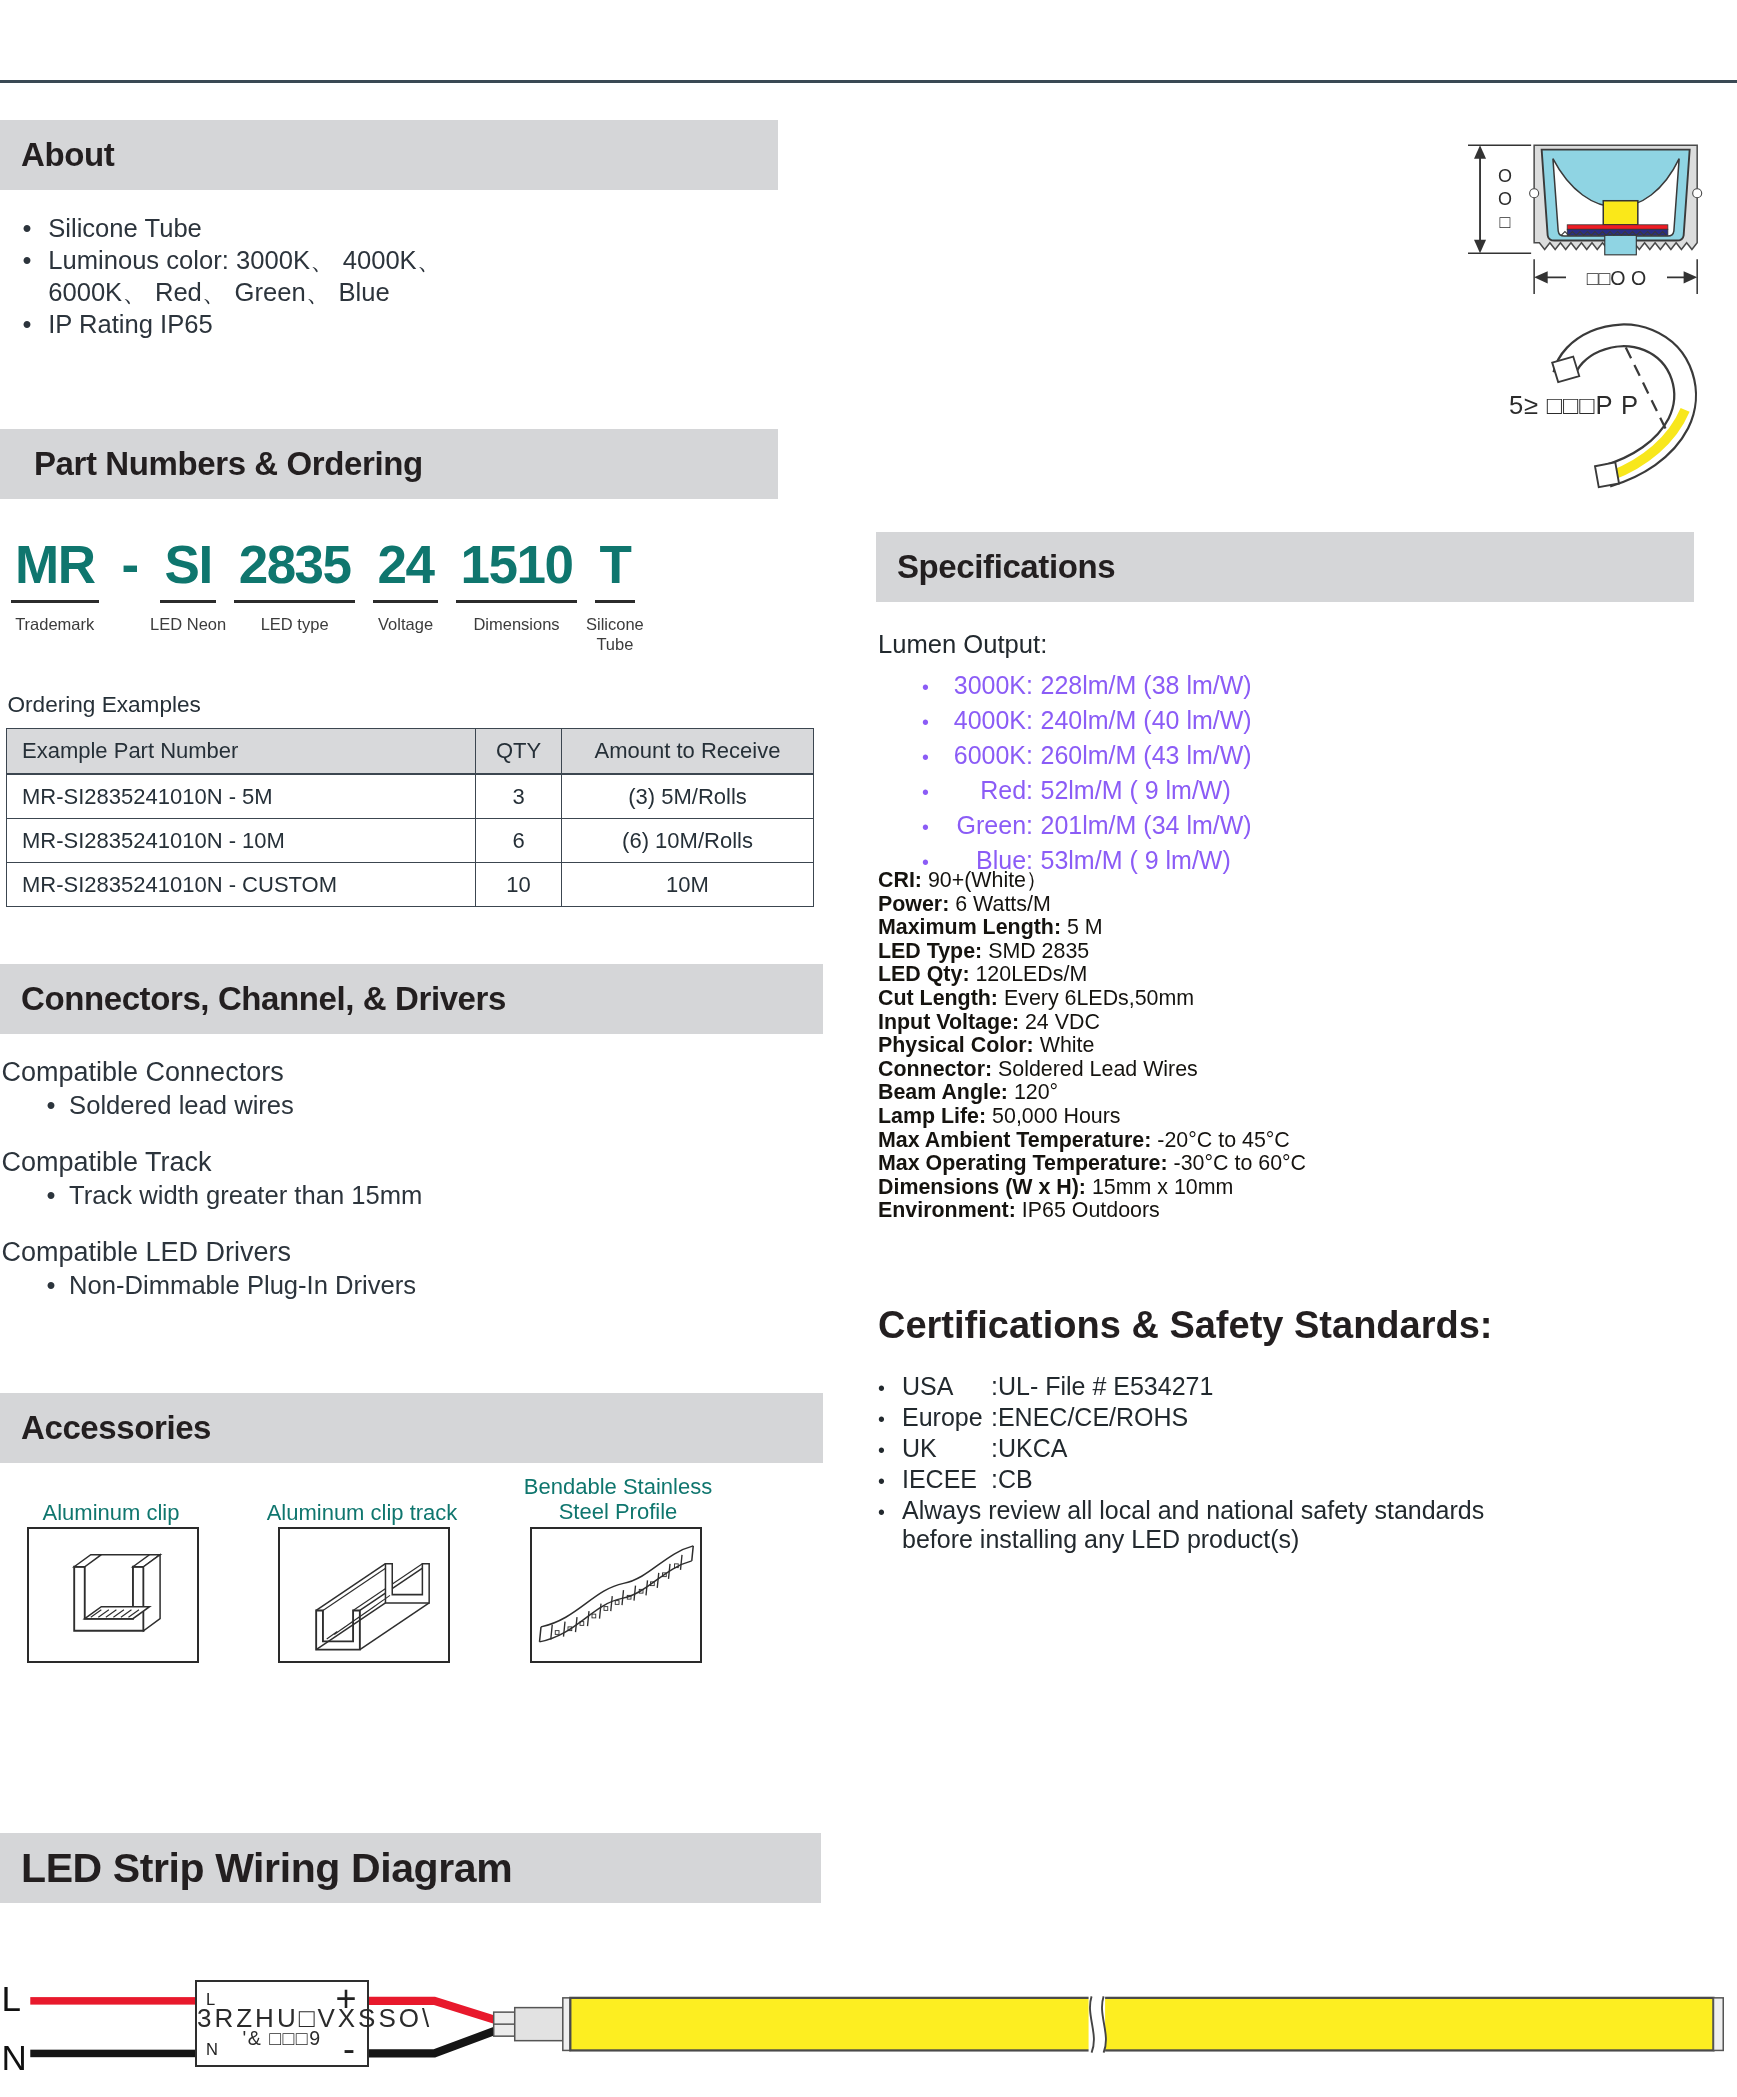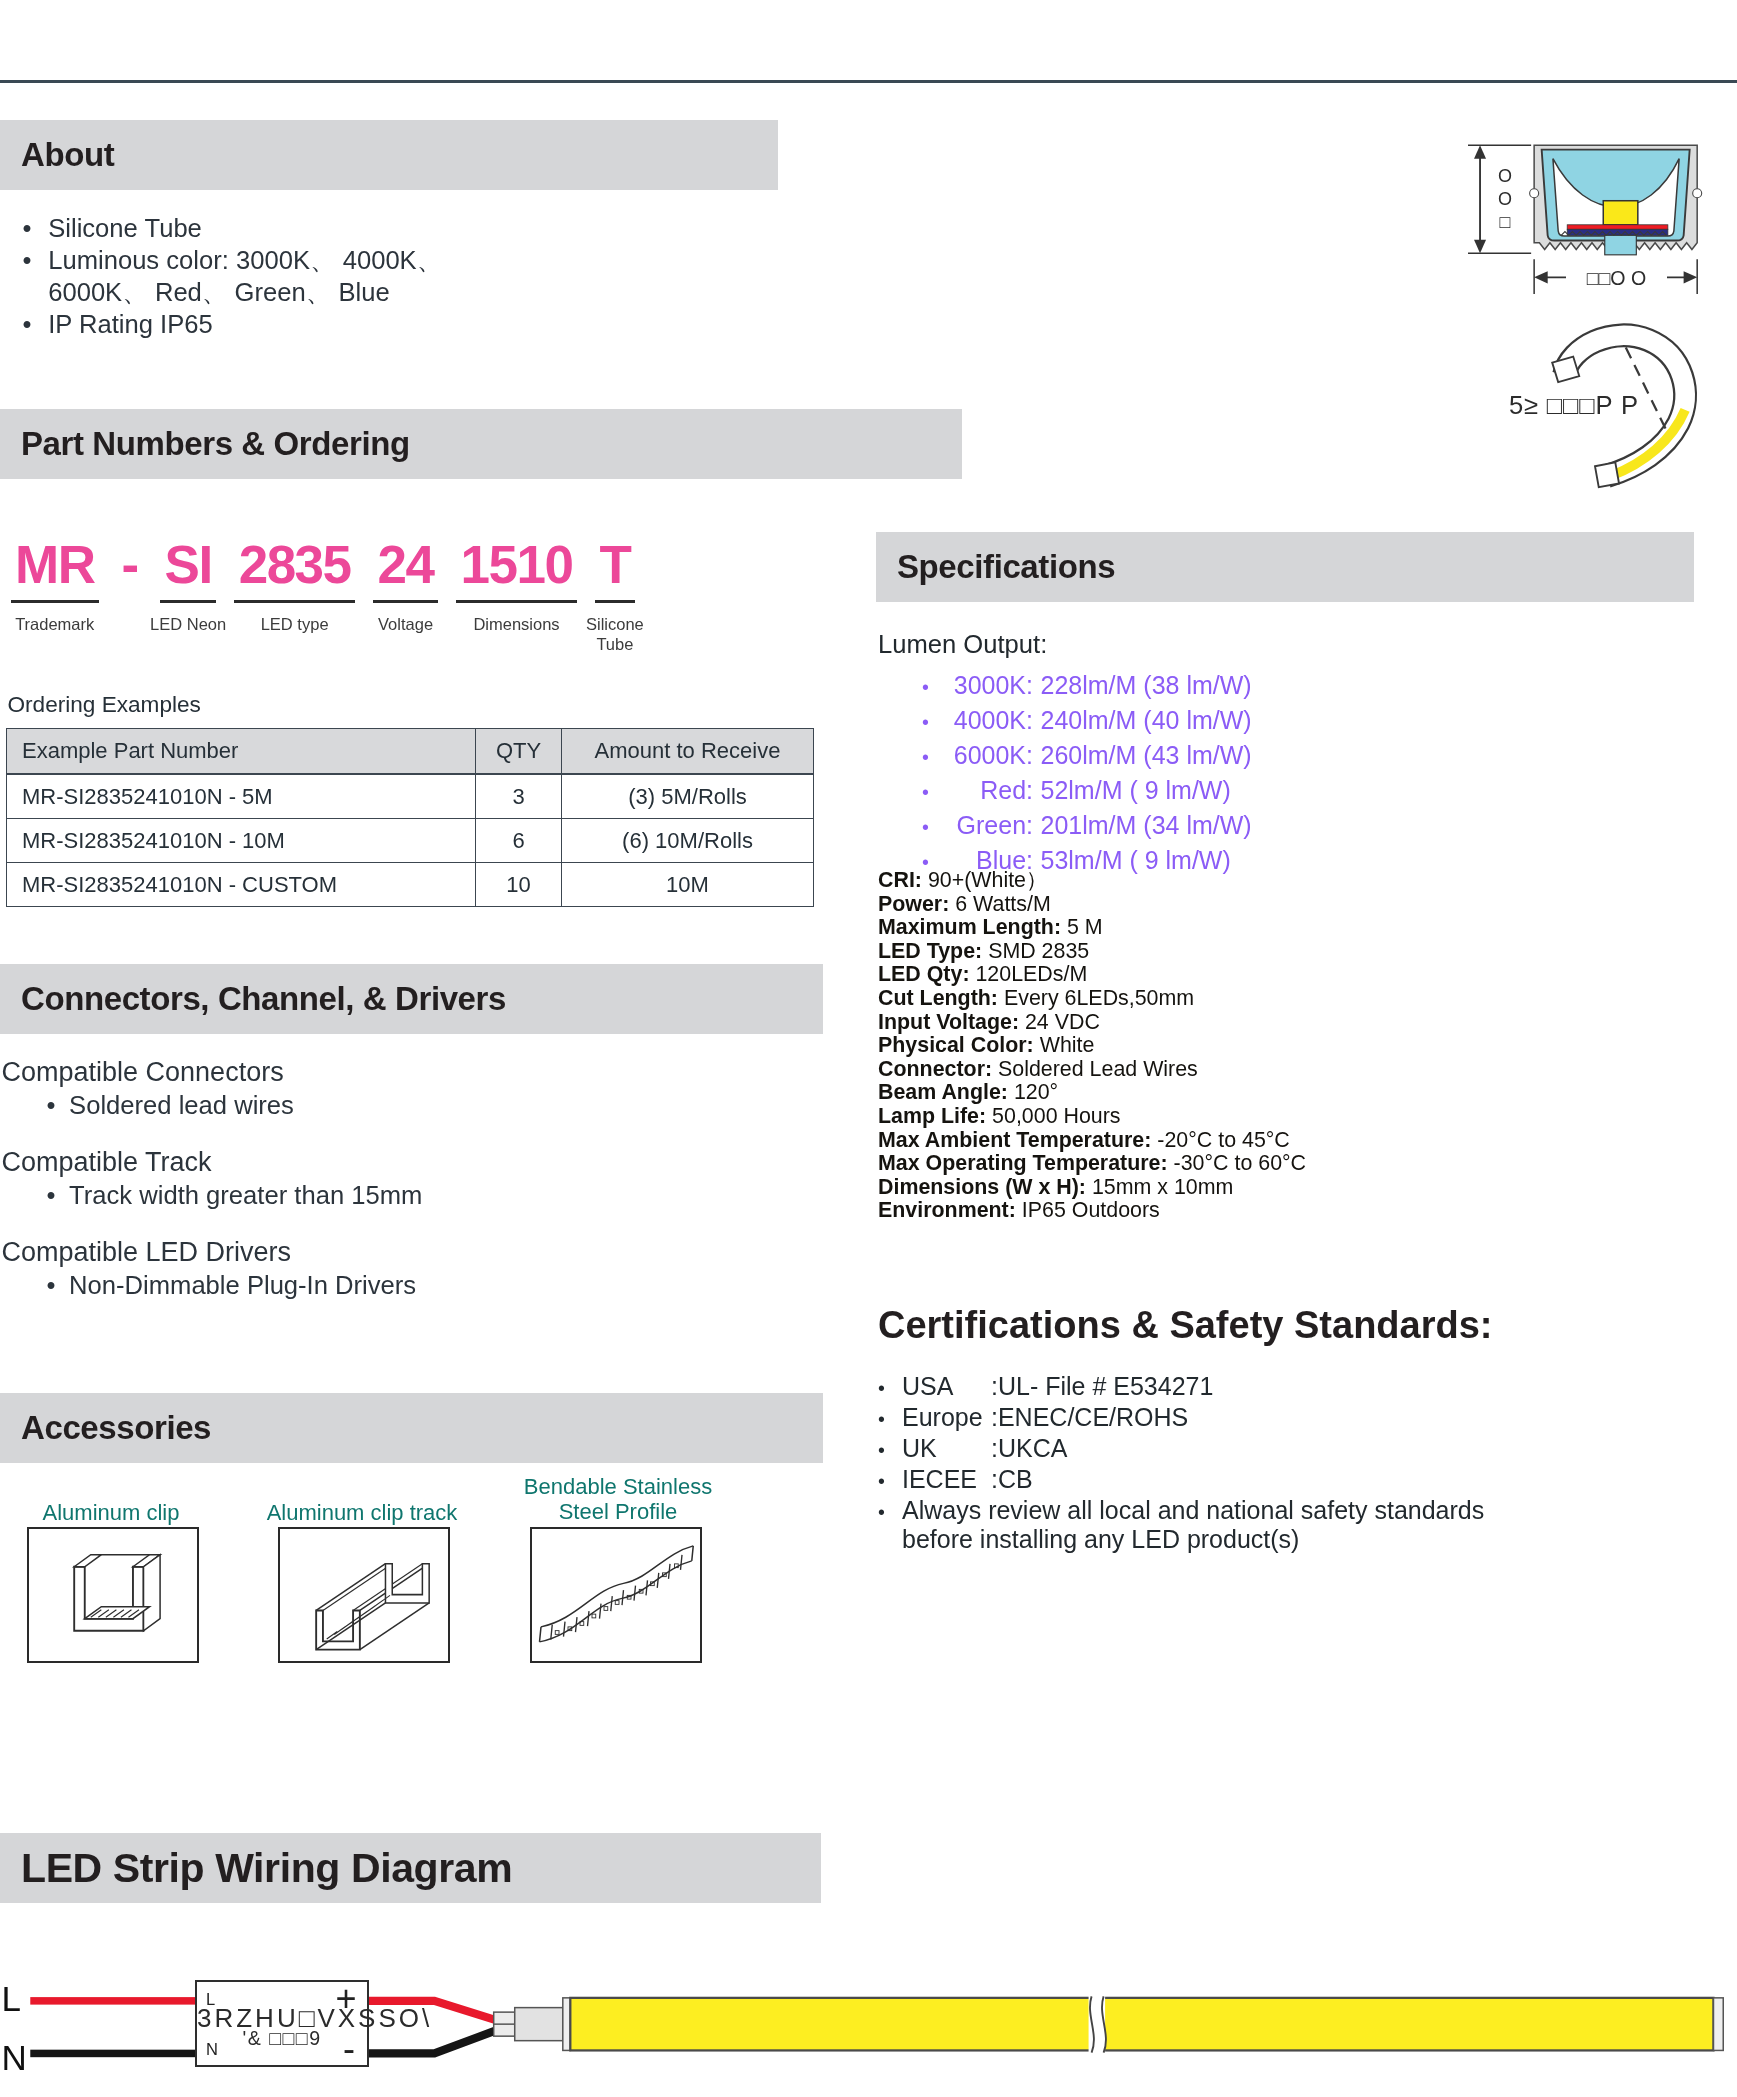--- a/index.html
+++ b/index.html
@@ -7,38 +7,38 @@
         font-family:"Liberation Sans","DejaVu Sans",sans-serif;color:#2c343c;}
 
   .page-title{position:absolute;left:6px;top:1.5px;font-size:62px;font-weight:bold;
               letter-spacing:-1.5px;color:#17161a;white-space:nowrap;}
   .top-rule{position:absolute;left:0;top:80px;width:1737px;height:0;
             border-top:3px solid #3a4954;}
 
   .bar{position:absolute;left:0;height:70px;background:#d5d6d8;display:flex;align-items:center;}
   .bar .bar-text{margin-left:21px;font-size:33px;font-weight:bold;color:#231f20;letter-spacing:-0.4px;}
   .bar-about{top:120px;width:778px;}
-  .bar-part{top:409px;width:962px;}
+  .bar-part{top:429px;width:765px;padding-left:13px;}
   .bar-conn{top:964px;width:823px;}
   .bar-acc{top:1393px;width:823px;}
   .bar-spec{top:532px;left:876px;width:818px;text-align:right;}
   .bar-wiring{top:1833px;width:821px;}
   .bar-wiring .bar-text{font-size:41px;}
 
   
   .about-list{position:absolute;left:22.6px;top:212px;font-size:25.6px;line-height:32px;color:#2c343c;}
   .b-row{display:flex;}
   .b-row .dot{width:25.6px;}
   .b-row .dot::before{content:"\2022";}
   .b-row .txt{white-space:pre-line;}
 
   
   .partnum{position:absolute;left:10.5px;top:538px;display:flex;gap:18px;align-items:flex-start;}
   .pseg{display:flex;flex-direction:column;align-items:center;position:relative;}
-  .pseg .big{font-size:53px;font-weight:bold;color:#ec4899;letter-spacing:-1.5px;
+  .pseg .big{font-size:53px;font-weight:bold;color:#0f766e;letter-spacing:-1.5px;
              padding:0 4.5px 7.5px 4.5px;border-bottom:3.8px solid #2b2b2b;line-height:54px;}
   .pseg.nounder .big{border-bottom:3.8px solid transparent;}
   .pseg .plabel{position:absolute;top:77px;left:50%;transform:translateX(-50%);
                 width:120px;text-align:center;font-size:16.5px;color:#3c3c3c;
                 line-height:19.6px;white-space:pre-line;}
 
   
   .ordering-title{position:absolute;left:7.5px;top:692px;font-size:22.6px;color:#263038;}
   table.ord{position:absolute;left:6px;top:728px;border-collapse:collapse;table-layout:fixed;
             width:788px;font-size:22px;color:#263038;}

